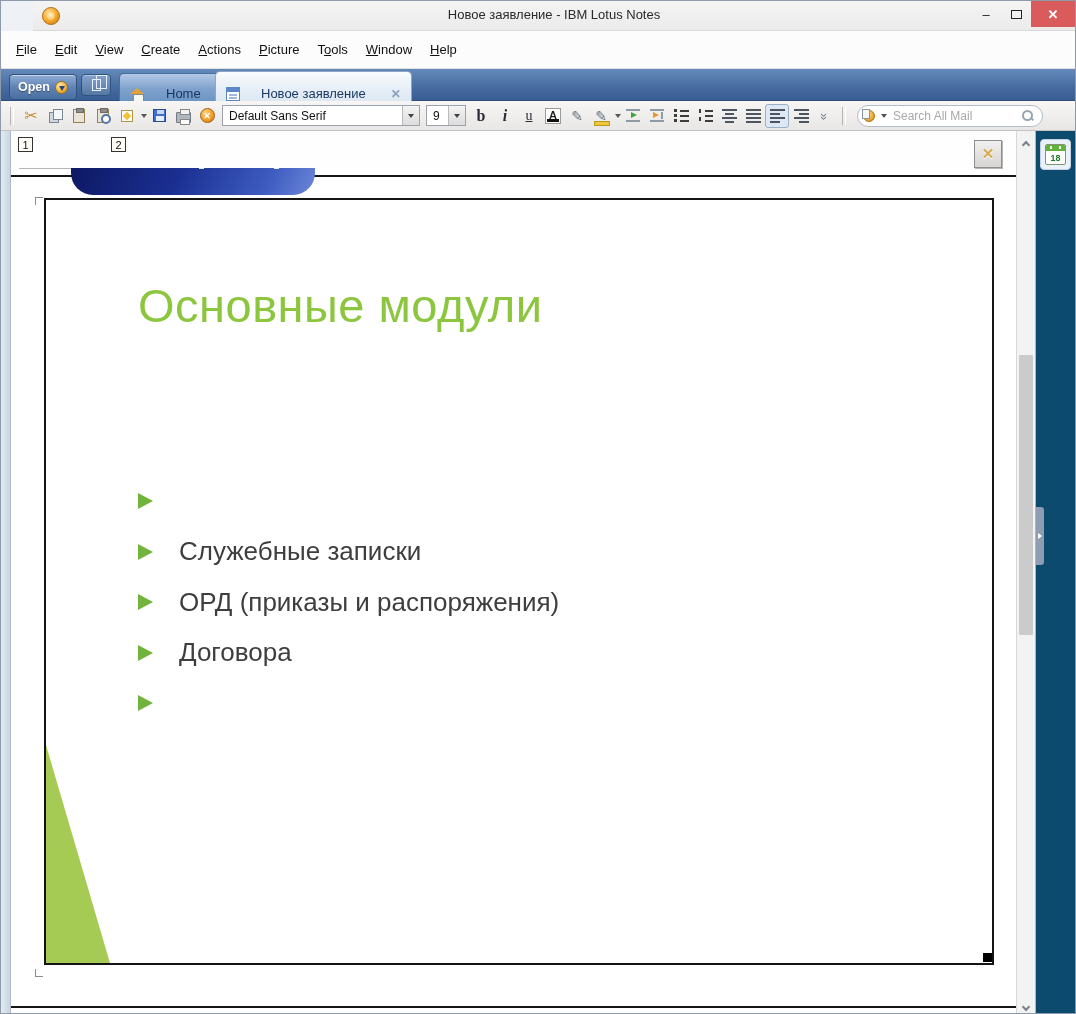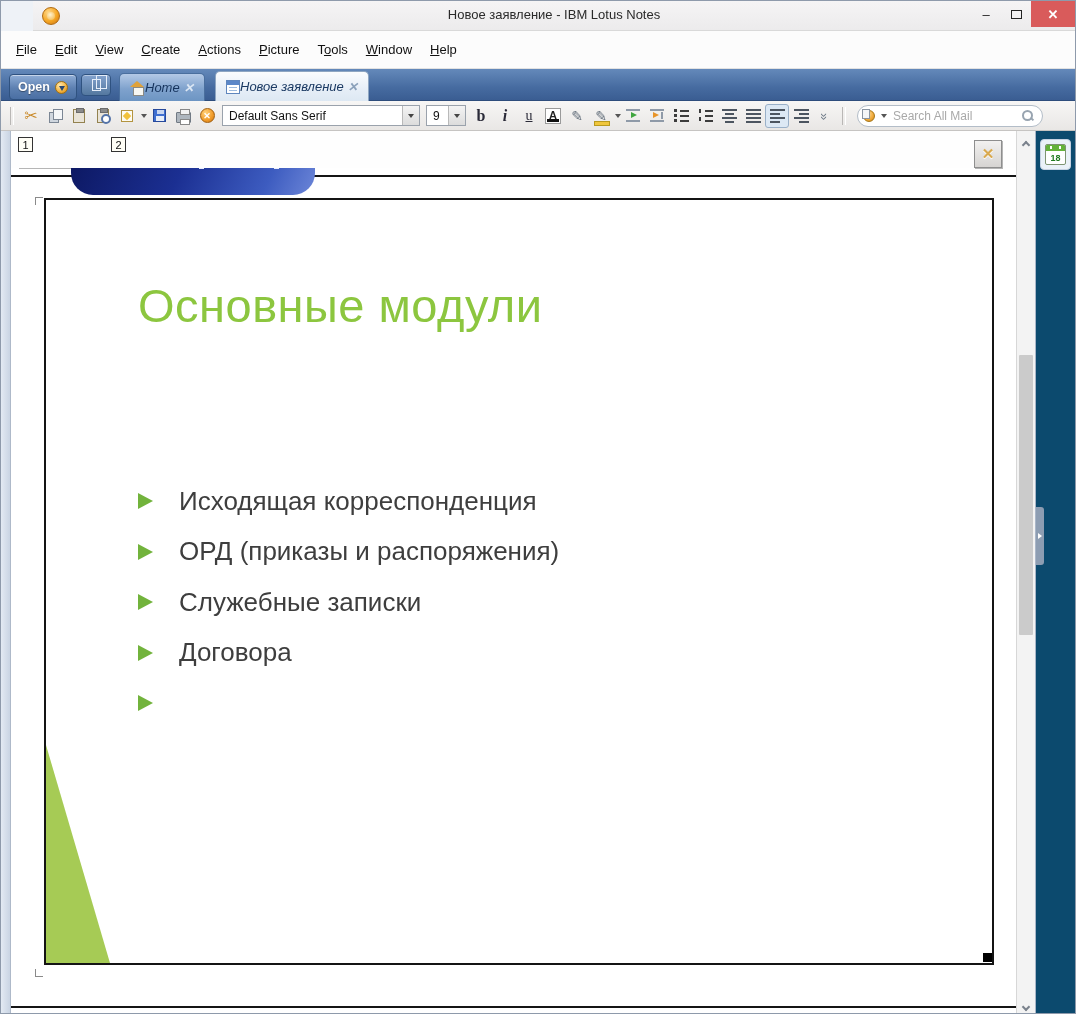--- a/index.html
+++ b/index.html
@@ -30,21 +30,21 @@
     box-shadow:inset 0 1px 0 rgba(255,255,255,.5);}
   #open-btn .lbl{color:#fff;font-weight:bold;font-size:12.5px;text-shadow:0 1px 1px rgba(0,0,0,.4);}
   #open-btn .orb{position:relative;width:13px;height:13px;border-radius:50%;
     background:radial-gradient(circle at 35% 30%,#ffe9b0,#f2b13c 60%,#c9821a);border:1px solid #a3700f;}
   #open-btn .orb::after{content:"";position:absolute;left:3px;top:4px;width:0;height:0;
     border-left:3px solid transparent;border-right:3px solid transparent;border-top:5px solid #29476f;}
   #pages-btn{position:absolute;left:80px;top:5px;width:30px;height:22px;display:flex;align-items:center;justify-content:center;
     background:linear-gradient(#84a3cf,#54789f);border:1px solid #2f5280;border-radius:4px;box-shadow:inset 0 1px 0 rgba(255,255,255,.4);}
   #pages-btn .pg{position:relative;width:9px;height:12px;border:1.5px solid #e6eefa;background:transparent;}
   #pages-btn .pg::after{content:"";position:absolute;left:3px;top:-5px;width:9px;height:12px;border:1.5px solid #e6eefa;}
-  .tab{position:absolute;display:flex;align-items:center;gap:0;padding:0 10px;border-radius:5px 5px 0 0;font-size:13px;font-style:italic;}
+  .tab{position:absolute;display:flex;align-items:flex-end;gap:21px;padding:0 10px;border-radius:5px 5px 0 0;font-size:13px;}
   #tab-home{left:118px;top:4px;height:28px;background:linear-gradient(#b7cce8,#7fa;);
     background:linear-gradient(#b3c9e6,#7fa2cd 55%,#6d95c3);border:1px solid #4a6f9e;border-bottom:none;color:#16335c;}
   #tab-home .x{color:#dce7f4;}
   #tab-doc{left:214px;top:2px;height:30px;background:linear-gradient(#fafcfe,#e6eef7 60%,#dde8f3);
     border:1px solid #8ea6c2;border-bottom:none;color:#1b3a63;}
   #tab-doc .x{color:#8aa0ba;}
   .tab .x{font-size:12px;font-weight:bold;margin-left:4px;}
   .home-ic{position:relative;width:15px;height:13px;}
   .home-ic::before{content:"";position:absolute;left:0;top:0;width:0;height:0;
     border-left:7.5px solid transparent;border-right:7.5px solid transparent;border-bottom:6px solid #e0a23a;}
@@ -358,29 +358,28 @@
       <div id="doc-close">✕</div>
 
       <div class="corner" id="corner-top"></div>
       <div class="corner" id="corner-bottom"></div>
 
       <div id="slide">
         <div id="slide-title">Основные модули</div>
         <div id="bullets">
           <div class="bullet-row">
               <span class="tri"></span>
-              <span class="bullet-text">Исходящая корреспонденция</span>
+            </div>
+          <div class="bullet-row">
+              <span class="tri"></span>
+              <span class="bullet-text">Служебные записки</span>
             </div>
           <div class="bullet-row">
               <span class="tri"></span>
               <span class="bullet-text">ОРД (приказы и распоряжения)</span>
-            </div>
-          <div class="bullet-row">
-              <span class="tri"></span>
-              <span class="bullet-text">Служебные записки</span>
             </div>
           <div class="bullet-row">
               <span class="tri"></span>
               <span class="bullet-text">Договора</span>
             </div>
           <div class="bullet-row">
               <span class="tri"></span>
             </div>
         </div>
         <div id="wedge"></div>

